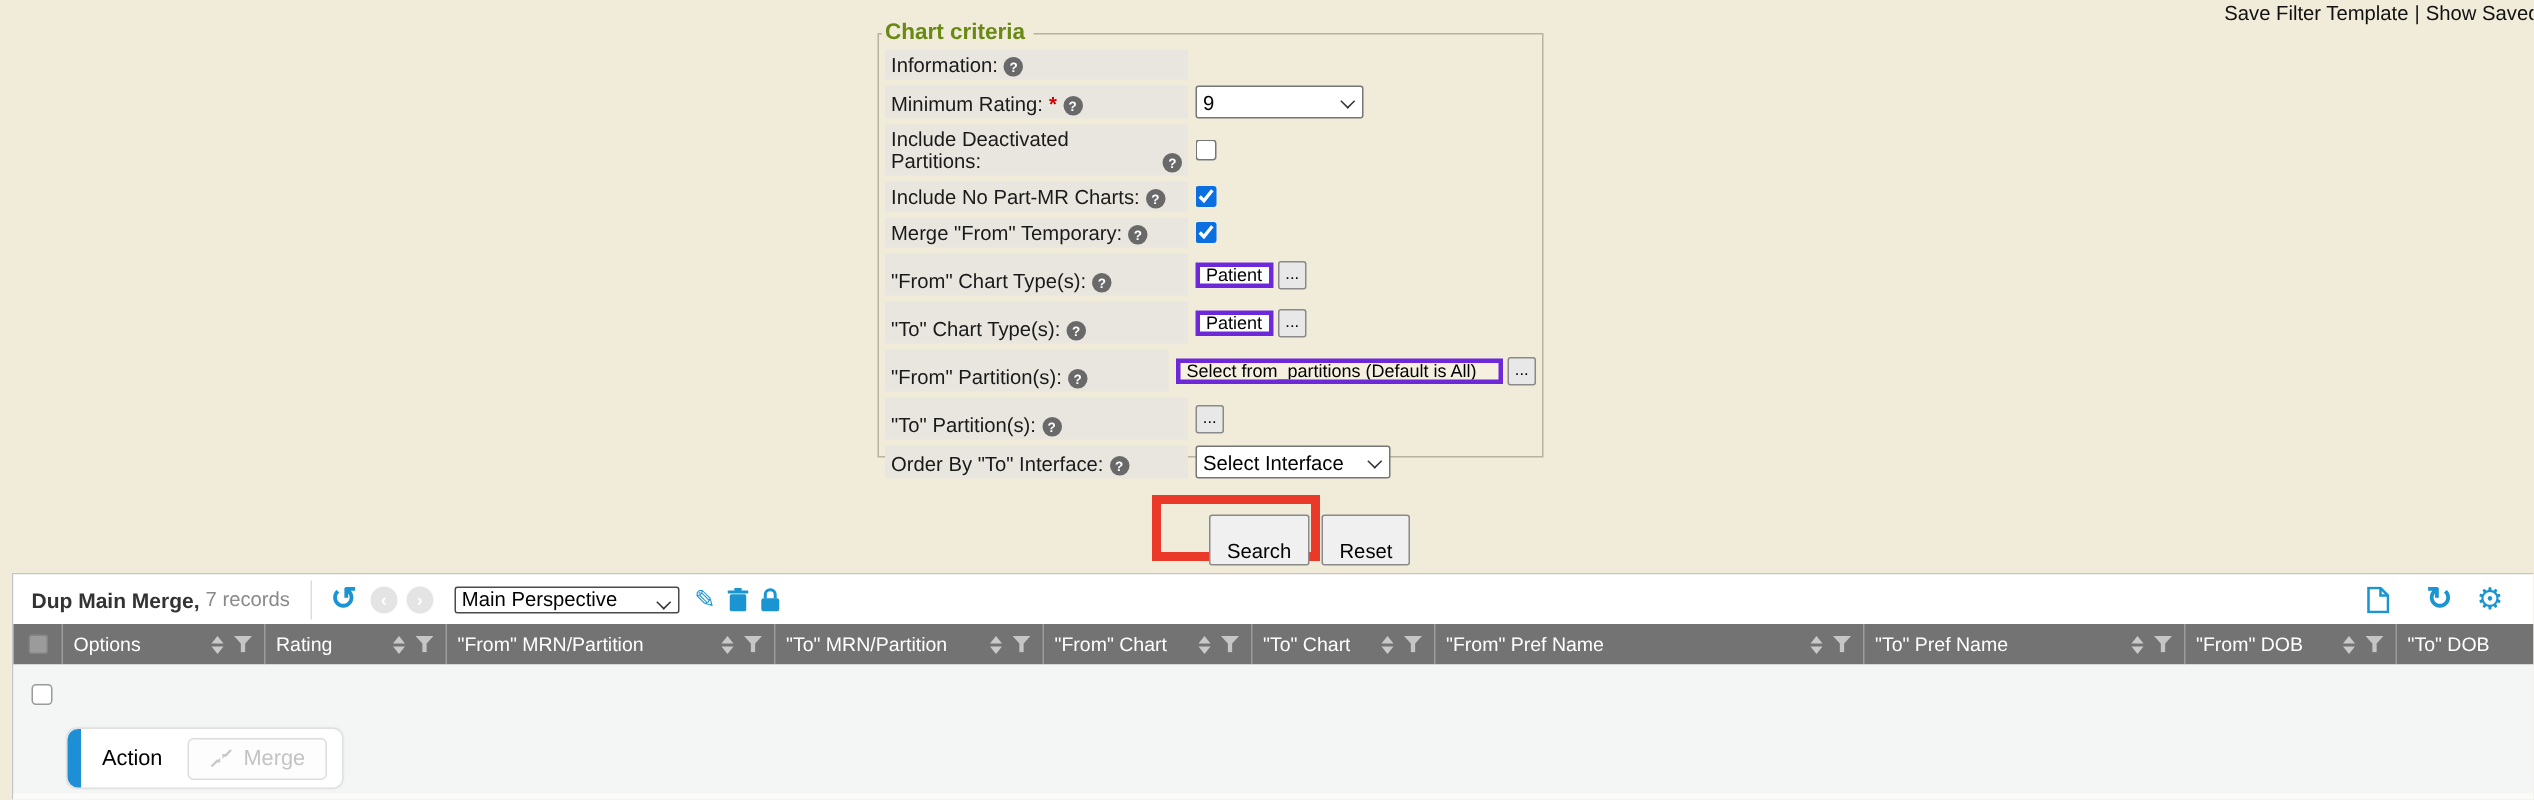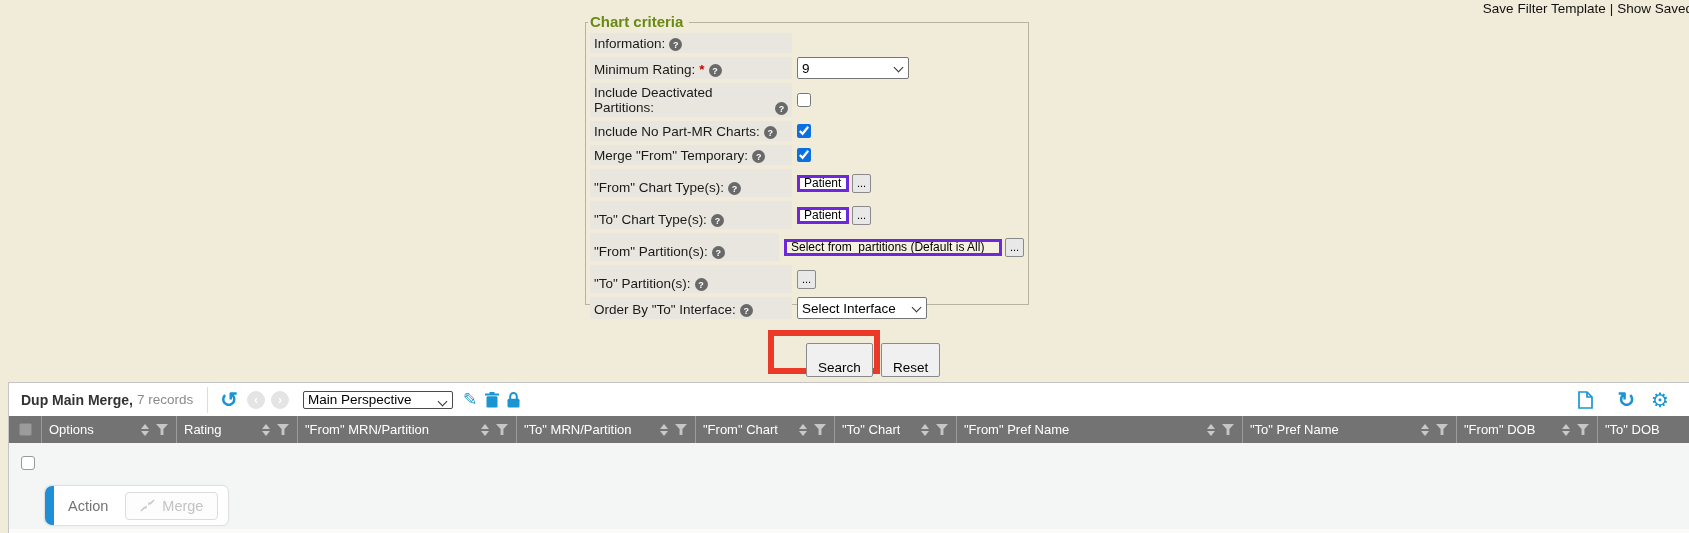--- a/index.html
+++ b/index.html
@@ -61,21 +61,21 @@
   .funnel { width:12px; height:11px; background:#c6c6c6; clip-path:polygon(0 0,100% 0,62% 45%,62% 100%,38% 100%,38% 45%); cursor:pointer; }
   .hchk { width:13px; height:13px; background:#9b9b9b; border:1px solid #858585; border-radius:2px; margin:auto; }
   .hcell.chk { justify-content:center; padding:0; }
 
   
   .gbody { flex:1; background:#f4f5f5; position:relative; }
   .gbody::after { content:""; position:absolute; left:0; right:0; bottom:0; height:4px; background:#fbfbfa; }
   .rowchk { position:absolute; left:12px; top:13px; width:14px; height:14px; background:#fff; border:1px solid #9a9a9a; border-radius:3px; cursor:pointer; }
   .action-panel { position:absolute; left:35px; top:42px; height:41px; background:#fff; border:1px solid #e0e0e0; border-radius:7px; display:flex; align-items:center; padding-right:10px; box-shadow:0 0 2px rgba(0,0,0,.05); }
   .accent-bar { width:9px; height:100%; background:#1e8fd5; border-radius:7px 0 0 7px; }
-  .action-label { padding:0 17px 0 14px; font-size:14.5px; color:#737373; }
+  .action-label { padding:0 17px 0 14px; font-size:14.5px; color:#000000; }
   .merge-btn { display:flex; align-items:center; gap:7px; border:1px solid #dcdcdc; border-radius:4px; background:#fdfdfd; color:#c3c3c3; font-size:14.5px; padding:5px 14px; cursor:default;justify-content:center; }
 </style>
 </head>
 <body>
 
 <div class="top-links">
   <a>Save Filter Template</a><span class="sep">|</span><a>Show Saved</a>
 </div>
 
 <div class="criteria">

